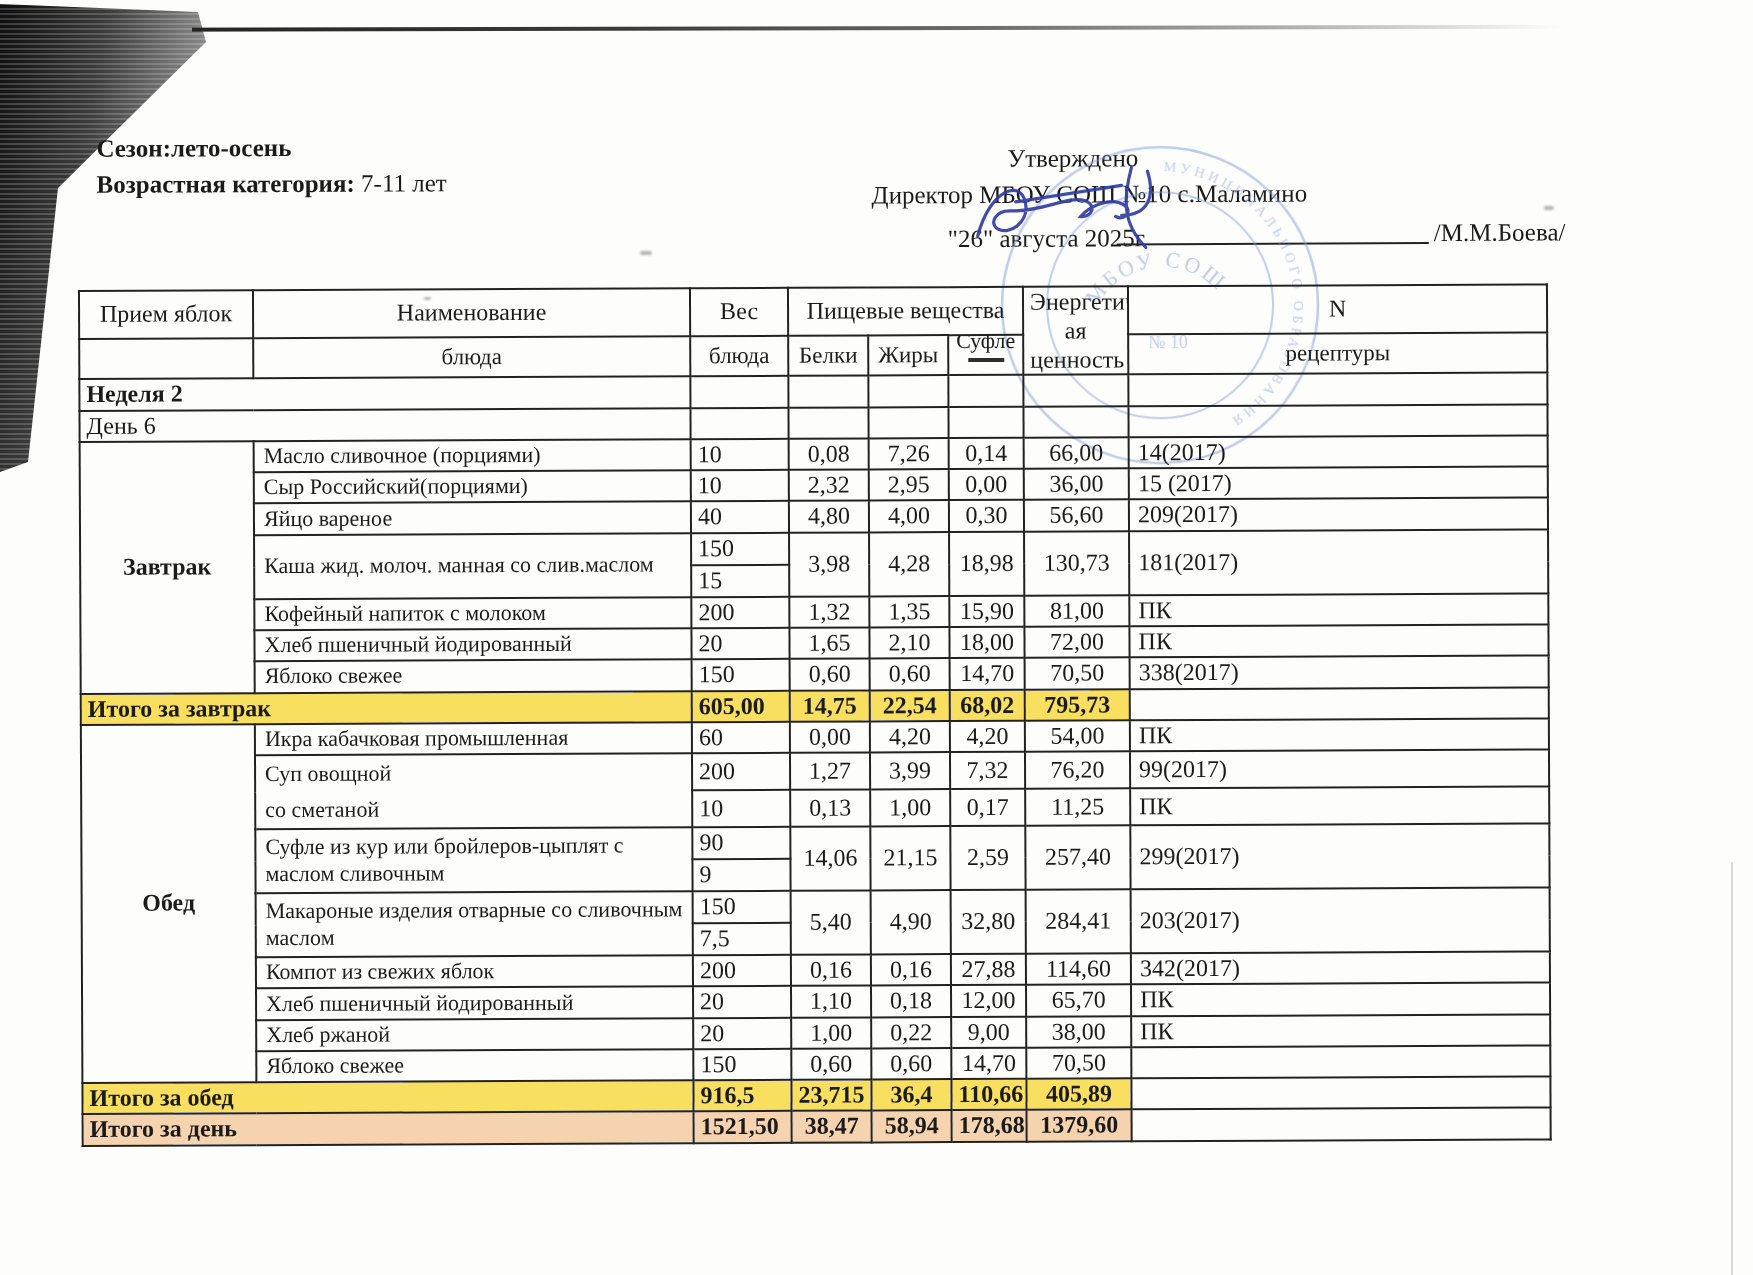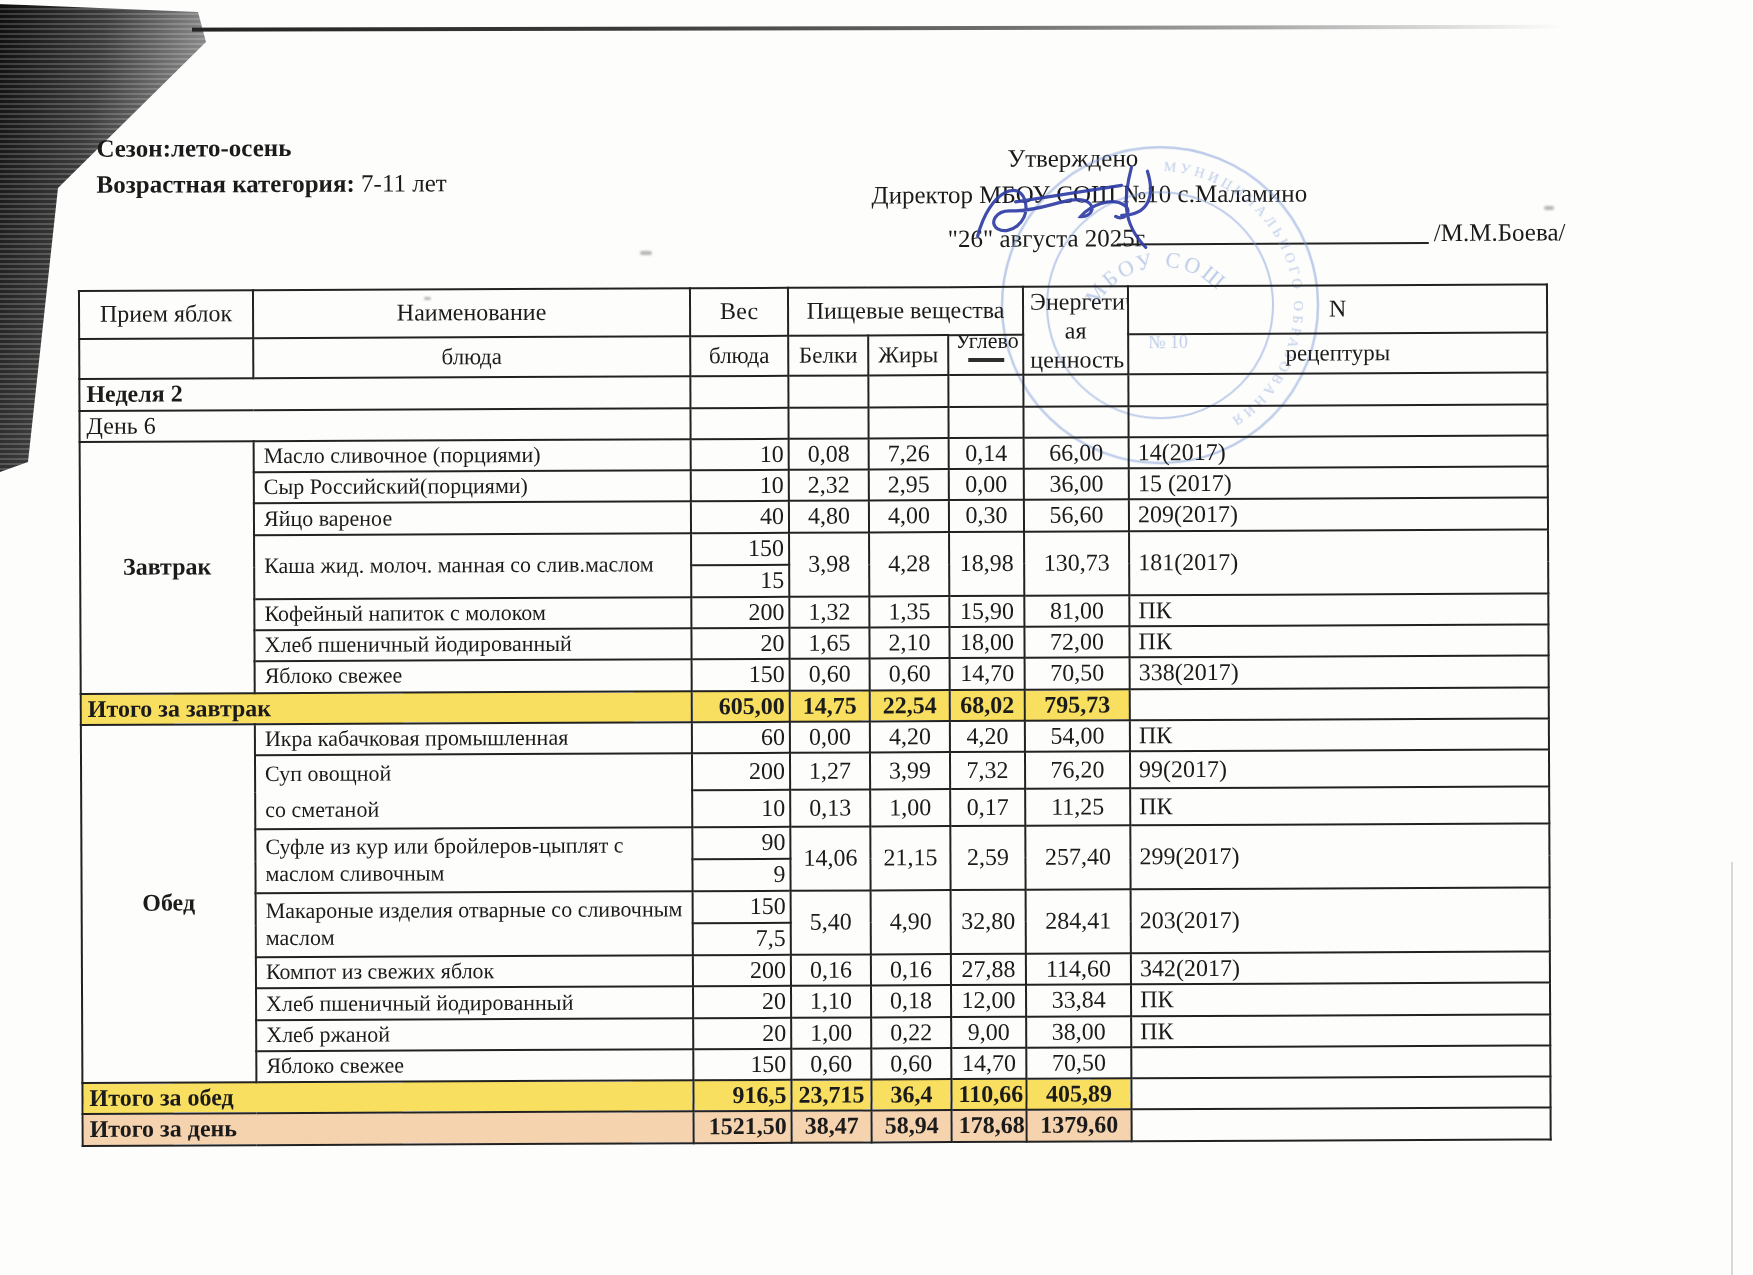--- a/index.html
+++ b/index.html
@@ -37,21 +37,21 @@
   tr.h2>td{height:30px;text-align:center;font-size:23px;}
   tr.wk>td{height:22px;}
   tr.dy>td{height:26px;}
   tr.r>td{height:27px;}
   tr.r2>td{height:30px;}
   tr.r35>td{height:34px;}
   tr.tot>td{height:27px;font-weight:bold;}
   tr.dtot>td{height:29px;font-weight:bold;}
   .meal{font-weight:bold;text-align:center;font-size:24px;}
   .name{text-align:left;padding-left:9px;font-size:22px;}
-  .wt{text-align:right;padding-right:4px;font-size:24px;}
+  .wt{text-align:left;padding-right:4px;font-size:24px;}
   .num{text-align:center;font-size:24px;}
   .rc{text-align:left;padding-left:8px;font-size:24px;}
   .wkcell{font-weight:bold;padding-left:6px;font-size:24px;}
   .dycell{padding-left:6px;font-size:24px;}
   .ener{font-size:17px;line-height:1.2;text-align:center;}
   .carbcell{vertical-align:top;position:relative;}
   .carbtxt{margin-top:-8px;text-align:center;font-size:22px;}
   .carbcut{width:36px;height:4px;background:#2e2e2e;margin:3px auto 0;}
   .supcell{vertical-align:top;padding-top:0;}
   .supl{height:36px;display:flex;align-items:center;}
@@ -134,21 +134,21 @@
           </td>
           <td>N</td>
         </tr>
         <tr class="h2">
           <td></td>
           <td>блюда</td>
           <td>блюда</td>
           <td>Белки</td>
           <td>Жиры</td>
           <td class="carbcell">
-                <div class="carbtxt">Углево</div>
+                <div class="carbtxt">Суфле</div>
                 <div class="carbcut"></div>
               </td>
           <td>рецептуры</td>
         </tr>
 
         <tr class="wk">
           <td colspan="2" class="wkcell">Неделя 2</td>
           <td></td>
               <td></td>
               <td></td>
@@ -306,21 +306,21 @@
           <td class="num">27,88</td>
           <td class="num">114,60</td>
           <td class="rc">342(2017)</td>
         </tr>
         <tr class="r">
           <td class="name">Хлеб пшеничный йодированный</td>
           <td class="wt">20</td>
           <td class="num">1,10</td>
           <td class="num">0,18</td>
           <td class="num">12,00</td>
-          <td class="num">33,84</td>
+          <td class="num">65,70</td>
           <td class="rc">ПК</td>
         </tr>
         <tr class="r">
           <td class="name">Хлеб ржаной</td>
           <td class="wt">20</td>
           <td class="num">1,00</td>
           <td class="num">0,22</td>
           <td class="num">9,00</td>
           <td class="num">38,00</td>
           <td class="rc">ПК</td>

